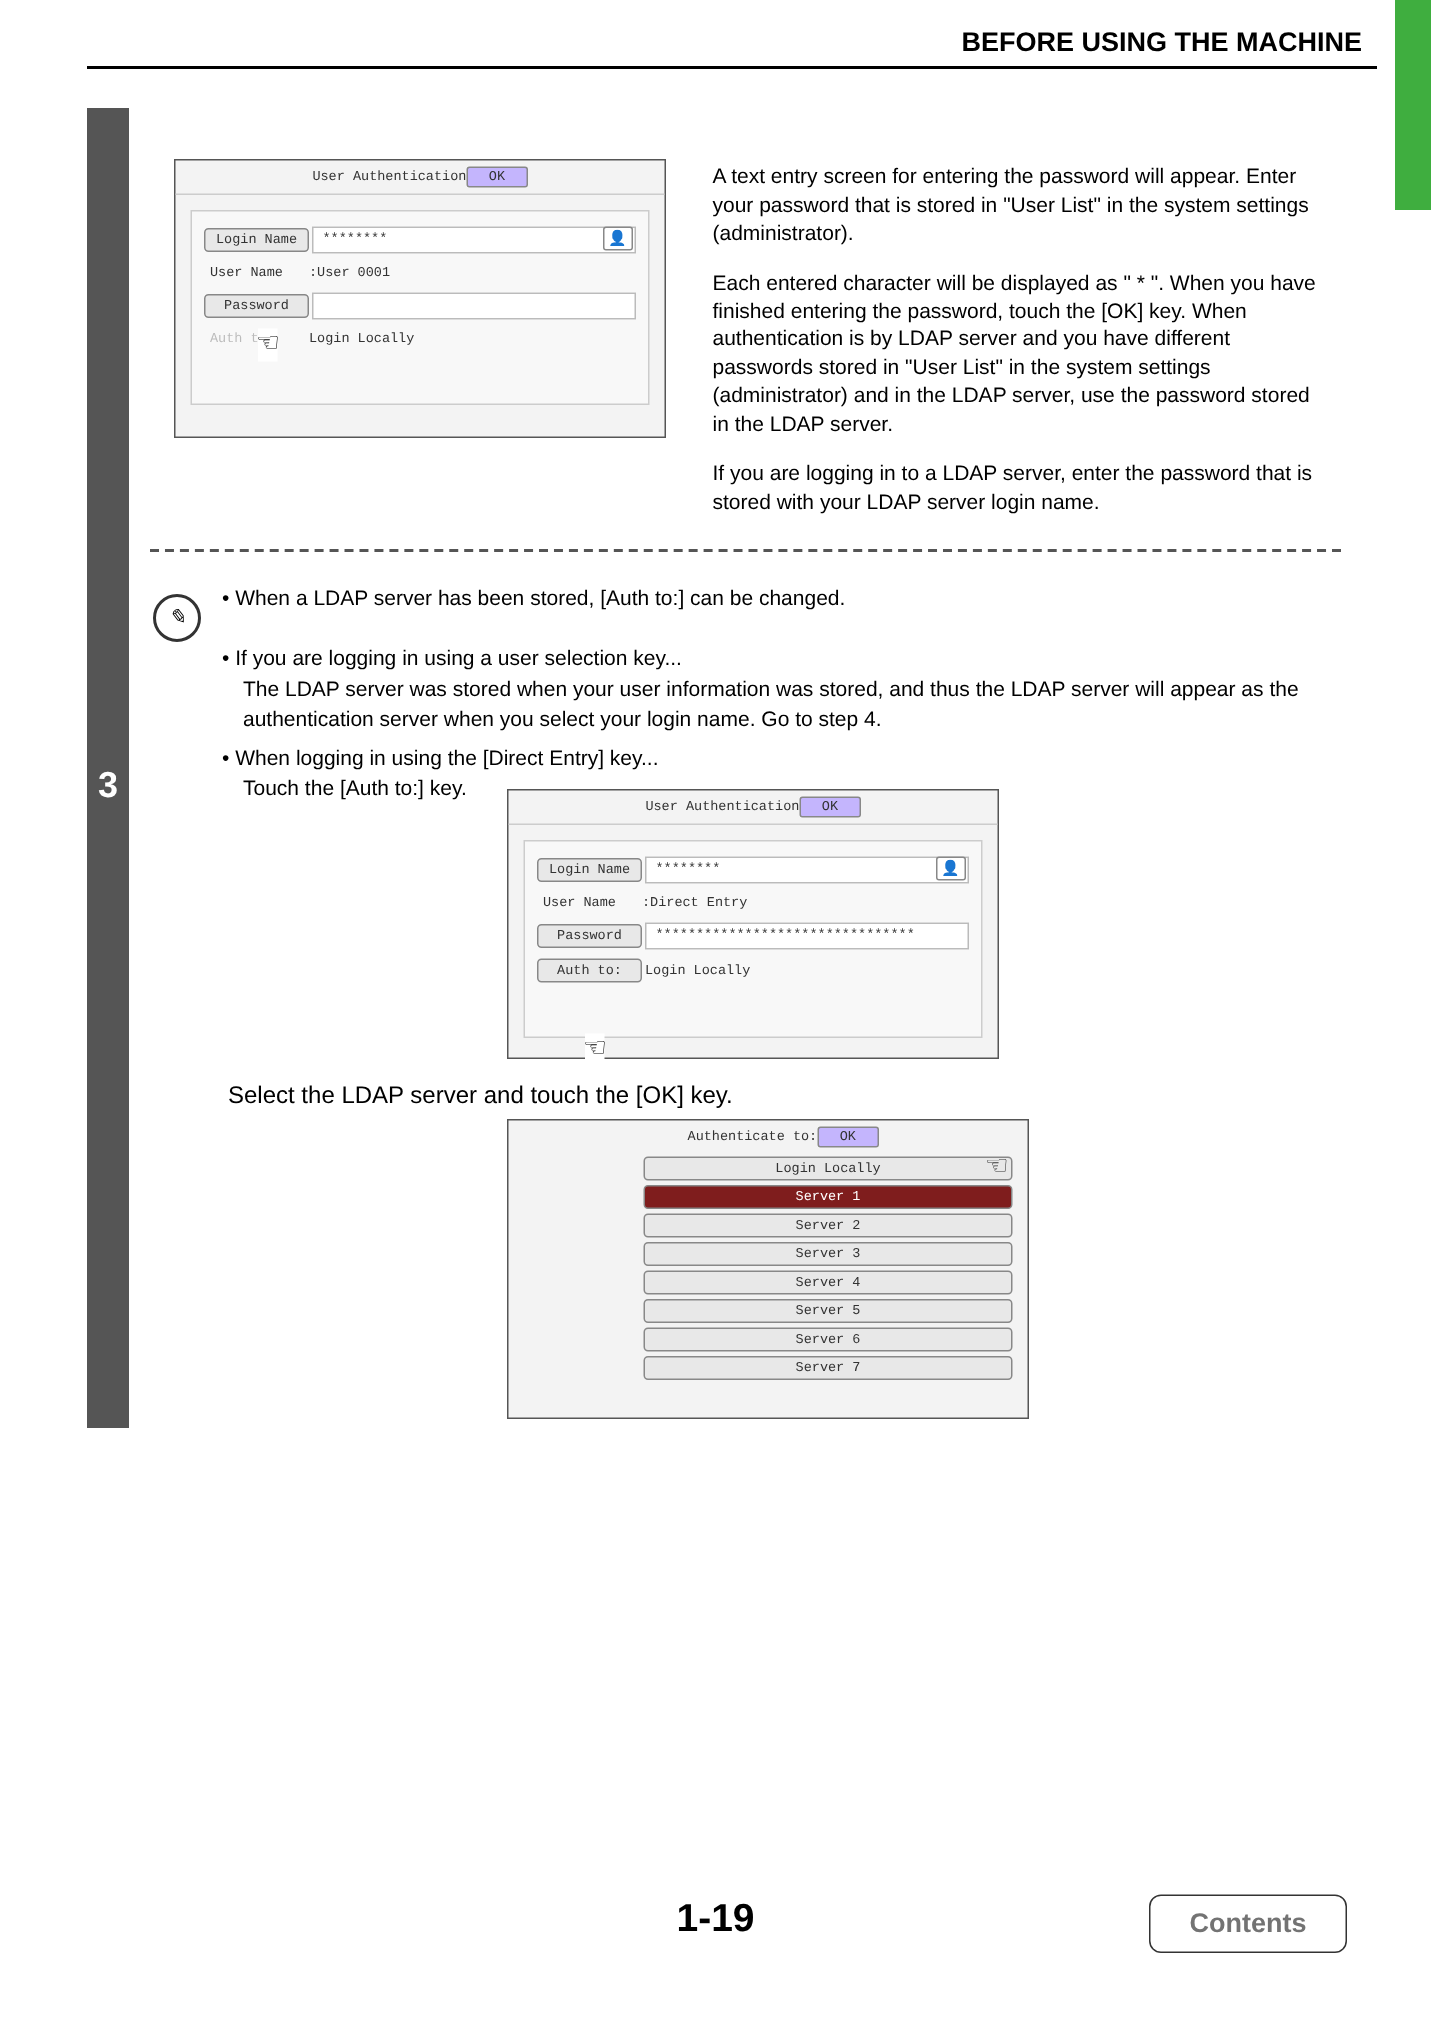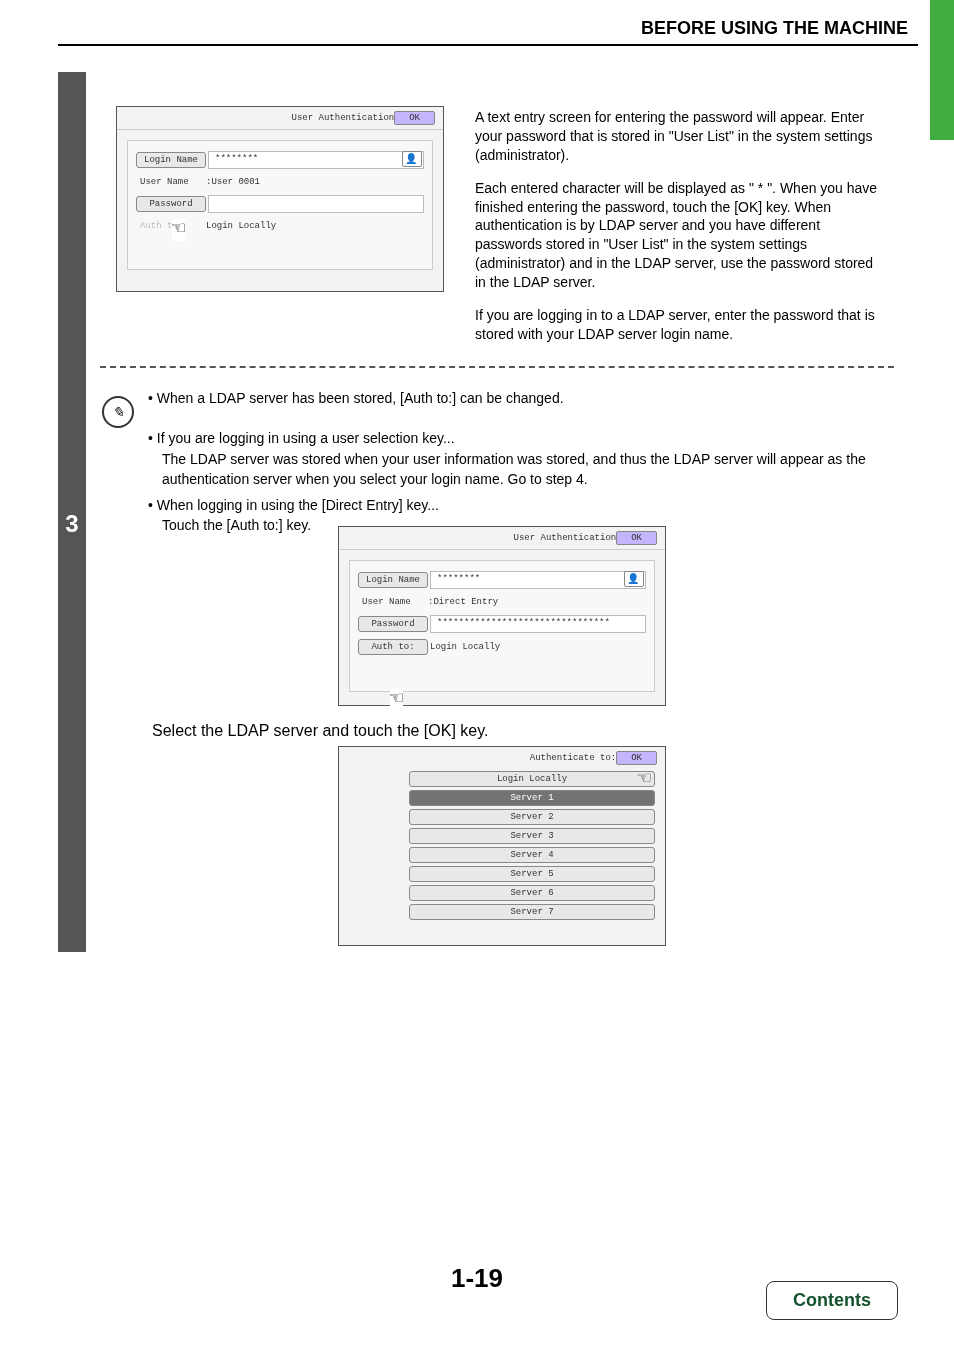--- a/index.html
+++ b/index.html
@@ -67,21 +67,21 @@
   }
   .dlg1 {
     position: absolute;
     top: 106px;
     left: 116px;
     width: 326px;
     height: 184px;
   }
   .dlg-header {
     display: flex;
-    justify-content: flex-end;
+    justify-content: center;
     align-items: center;
     padding: 4px 8px;
     border-bottom: 1px solid #ccc;
   }
   .dlg-ok {
     border: 1px solid #888;
     background: #c4b5fd;
     padding: 1px 14px;
     font-size: 9px;
     border-radius: 2px;
@@ -220,38 +220,39 @@
     font-size: 16px;
   }
 
   
   .dlg3 {
     position: absolute;
     top: 746px;
     left: 338px;
     width: 326px;
     height: 198px;
+    padding-left: 20px;
   }
   .dlg3 .dlg-header {
     border-bottom: none;
   }
   .srv-list {
     padding: 2px 10px 6px 70px;
   }
   .srv-btn {
     border: 1px solid #888;
     background: #e8e8e8;
     border-radius: 3px;
     text-align: center;
     padding: 2px 0;
     margin-bottom: 3px;
     font-size: 9px;
   }
   .srv-btn.sel {
-    background: #737373;
+    background: #7f1d1d;
     color: #fff;
   }
   .dlg3 .hand-ok {
     position: absolute;
     top: 18px;
     right: 14px;
     font-size: 22px;
   }
 
   
@@ -259,26 +260,26 @@
     position: absolute;
     bottom: 56px;
     left: 0;
     right: 0;
     text-align: center;
     font-size: 26px;
     font-weight: bold;
   }
   .contents-link {
     position: absolute;
-    bottom: 30px;
+    bottom: 48px;
     right: 56px;
     border: 1px solid #333;
     border-radius: 8px;
     padding: 8px 26px;
-    color: #14532d;
+    color: #737373;
     font-weight: bold;
     font-size: 18px;
     background: #fff;
   }
 </style>
 </head>
 <body>
 
 <div class="page">
   <div class="green-tab"></div>

